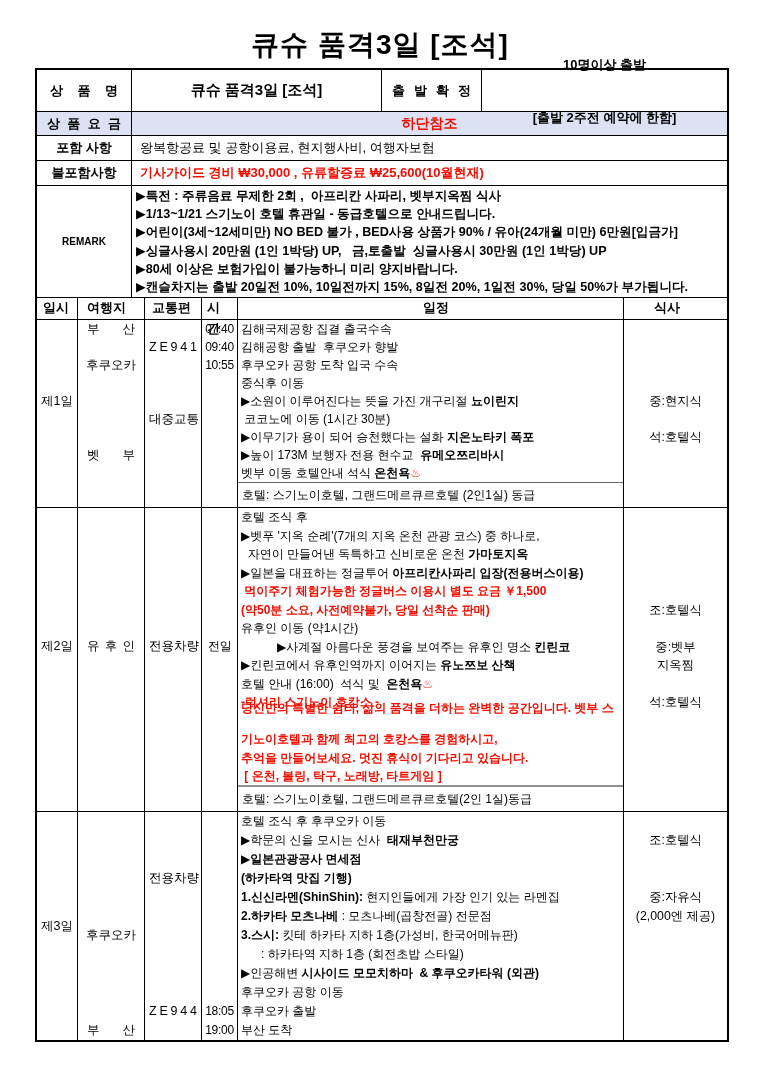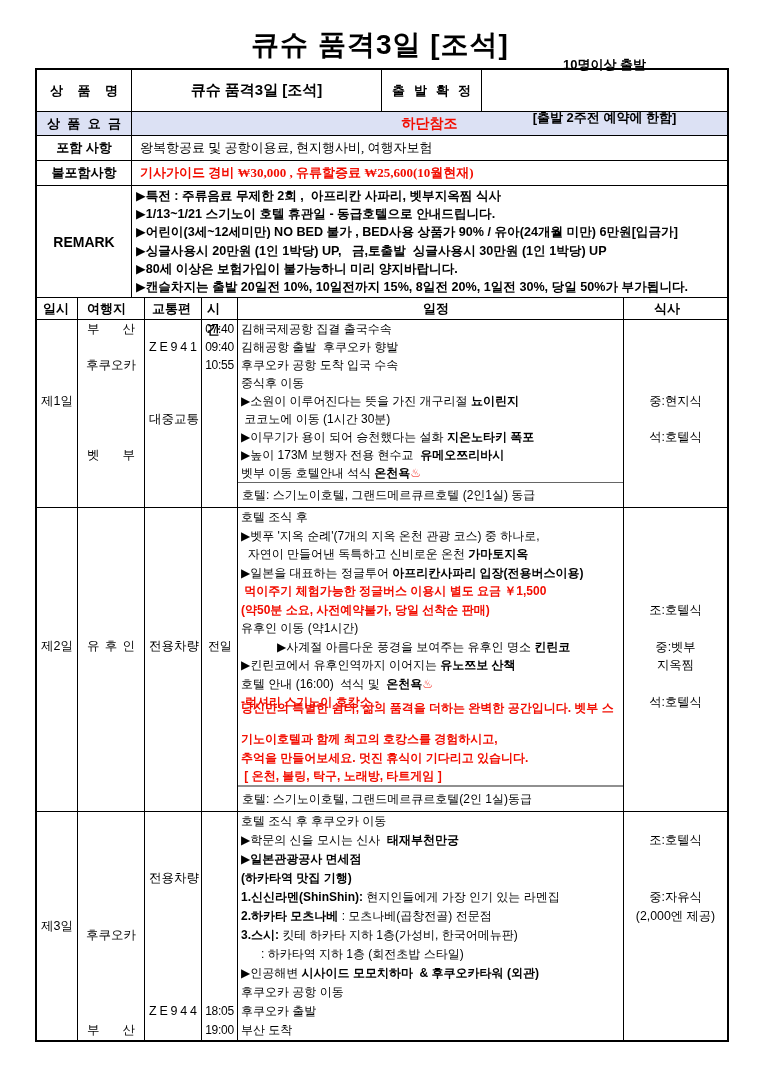--- a/index.html
+++ b/index.html
@@ -5,37 +5,37 @@
   :root{ --red:#f20d00; --lav:#dce1f4; --line:#000; }
   html,body{margin:0;padding:0;background:#fff;}
   body{width:760px;height:1074px;position:relative;font-family:"Liberation Sans","DejaVu Sans",sans-serif;color:#000;}
   .page{position:absolute;inset:0;}
   .title{position:absolute;top:26px;left:0;width:100%;text-align:center;font-size:28px;font-weight:bold;letter-spacing:1px;}
   .doc-table{position:absolute;left:35px;top:68px;width:690px;border:2.5px solid #000;background:#fff;}
   
   .info-row{display:flex;border-bottom:1px solid var(--line);box-sizing:border-box;}
   .cell{box-sizing:border-box;border-right:1px solid var(--line);display:flex;align-items:center;justify-content:center;font-size:13px;}
   .cell.last{border-right:none;}
-  .cell.left{justify-content:flex-start;padding-left:8px;font-family:Liberation Serif, serif;}
+  .cell.left{justify-content:flex-start;padding-left:8px;}
   .w-label{width:95px;font-weight:bold;}
   .r1{height:42px;} .r2{height:24px;background:var(--lav);} .r3{height:25px;} .r4{height:25px;} .r5{height:112px;}
   .product-name{width:250px;font-weight:bold;font-size:15px;}
   .dep-label{width:100px;font-weight:bold;}
   .dep-note{width:245px;flex-direction:column;font-weight:bold;line-height:17px;gap:36px;}
   .price-value{width:595px;color:var(--red);font-weight:bold;font-size:14px;}
   .wide-value{width:595px;}
   .red-bold{color:var(--red);font-weight:bold;}
   .remark-box{width:595px;flex-direction:column;align-items:flex-start;justify-content:center;padding-left:4px;}
   .remark-line{font-size:12.6px;font-weight:bold;line-height:18.2px;white-space:pre;overflow:hidden;max-width:588px;}
   
   .spread-flex{display:flex;justify-content:space-between;align-items:center;}
   .sp-prod.spread-flex{padding:0 13px;} .sp-price.spread-flex{padding:0 10px;} .sp-dep.spread-flex{padding:0 10px;}
   
   .it-header{display:flex;height:22px;border-bottom:1px solid var(--line);box-sizing:border-box;font-weight:bold;font-size:13px;}
-  .hc{box-sizing:border-box;border-right:1px solid var(--line);display:block;line-height:21px;}
+  .hc{box-sizing:border-box;border-right:1px solid var(--line);display:block;line-height:21px;font-family:Liberation Mono, monospace;}
   .hc.last{border-right:none;}
   .h-date{width:41px;} .h-place{width:67px;} .h-trans{width:57px;} .h-time{width:36px;} .h-sched{width:386px;} .h-meal{width:103px;}
   .h-date.spread-flex{padding:0 6px;} .h-place.spread-flex{padding:0 9px;} .h-trans.spread-flex{padding:0 7px;}
   .h-time.spread-flex{padding:0 5px;} .h-sched.spread-flex{padding:0 30px 0 185px;} .h-meal.spread-flex{padding:0 30px;}
   .day-row{position:relative;border-bottom:1px solid var(--line);box-sizing:border-box;}
   .day-row:last-child{border-bottom:none;}
   .day-col{position:absolute;top:0;bottom:0;box-sizing:border-box;border-right:1px solid var(--line);}
   .day-col.nob{border-right:none;}
   .cell-item{position:absolute;left:0;right:0;text-align:center;font-size:12.5px;white-space:nowrap;overflow:hidden;}
   .col-place .spread-flex{padding:0 9px;} .col-trans .spread-flex{padding:0 4px;} .col-time .spread-flex{padding:0 6px;}
@@ -87,21 +87,21 @@
       <div class="cell w-label">포함 사항</div>
       <div class="cell wide-value left last">왕복항공료 및 공항이용료, 현지행사비, 여행자보험</div>
     </div>
 
     <div class="info-row r4">
       <div class="cell w-label">불포함사항</div>
       <div class="cell wide-value left last red-bold">기사가이드 경비 ₩30,000 , 유류할증료 ₩25,600(10월현재)</div>
     </div>
 
     <div class="info-row r5">
-      <div class="cell w-label" style="font-size:14px;">REMARK</div>
+      <div class="cell w-label" style="font-size:10px;">REMARK</div>
       <div class="cell remark-box last">
         <div class="remark-line">▶특전 : 주류음료 무제한 2회 ,  아프리칸 사파리, 벳부지옥찜 식사</div>
         <div class="remark-line">▶1/13~1/21 스기노이 호텔 휴관일 - 동급호텔으로 안내드립니다.</div>
         <div class="remark-line">▶어린이(3세~12세미만) NO BED 불가 , BED사용 상품가 90% / 유아(24개월 미만) 6만원[입금가]</div>
         <div class="remark-line">▶싱글사용시 20만원 (1인 1박당) UP,   금,토출발  싱글사용시 30만원 (1인 1박당) UP</div>
         <div class="remark-line">▶80세 이상은 보험가입이 불가능하니 미리 양지바랍니다.</div>
         <div class="remark-line">▶캔슬차지는 출발 20일전 10%, 10일전까지 15%, 8일전 20%, 1일전 30%, 당일 50%가 부가됩니다.</div>
       </div>
     </div>
 

